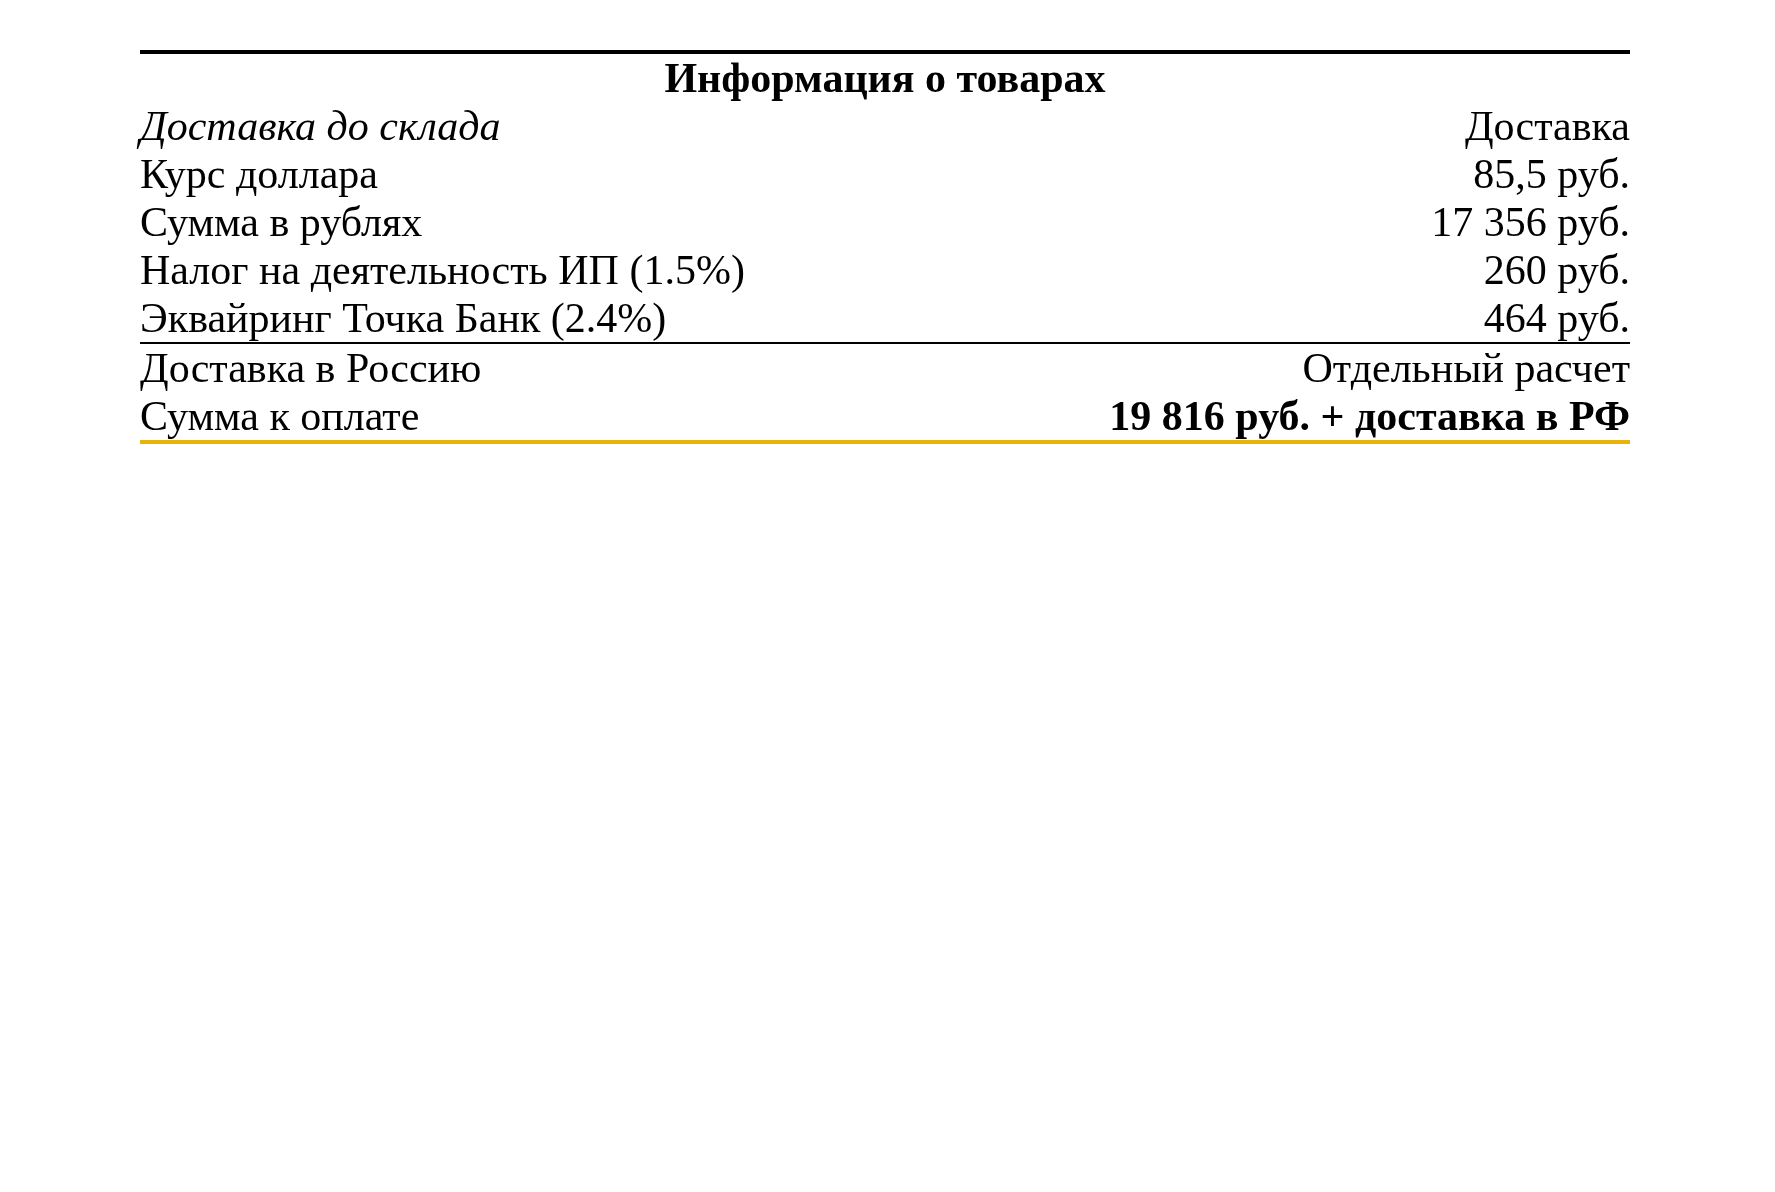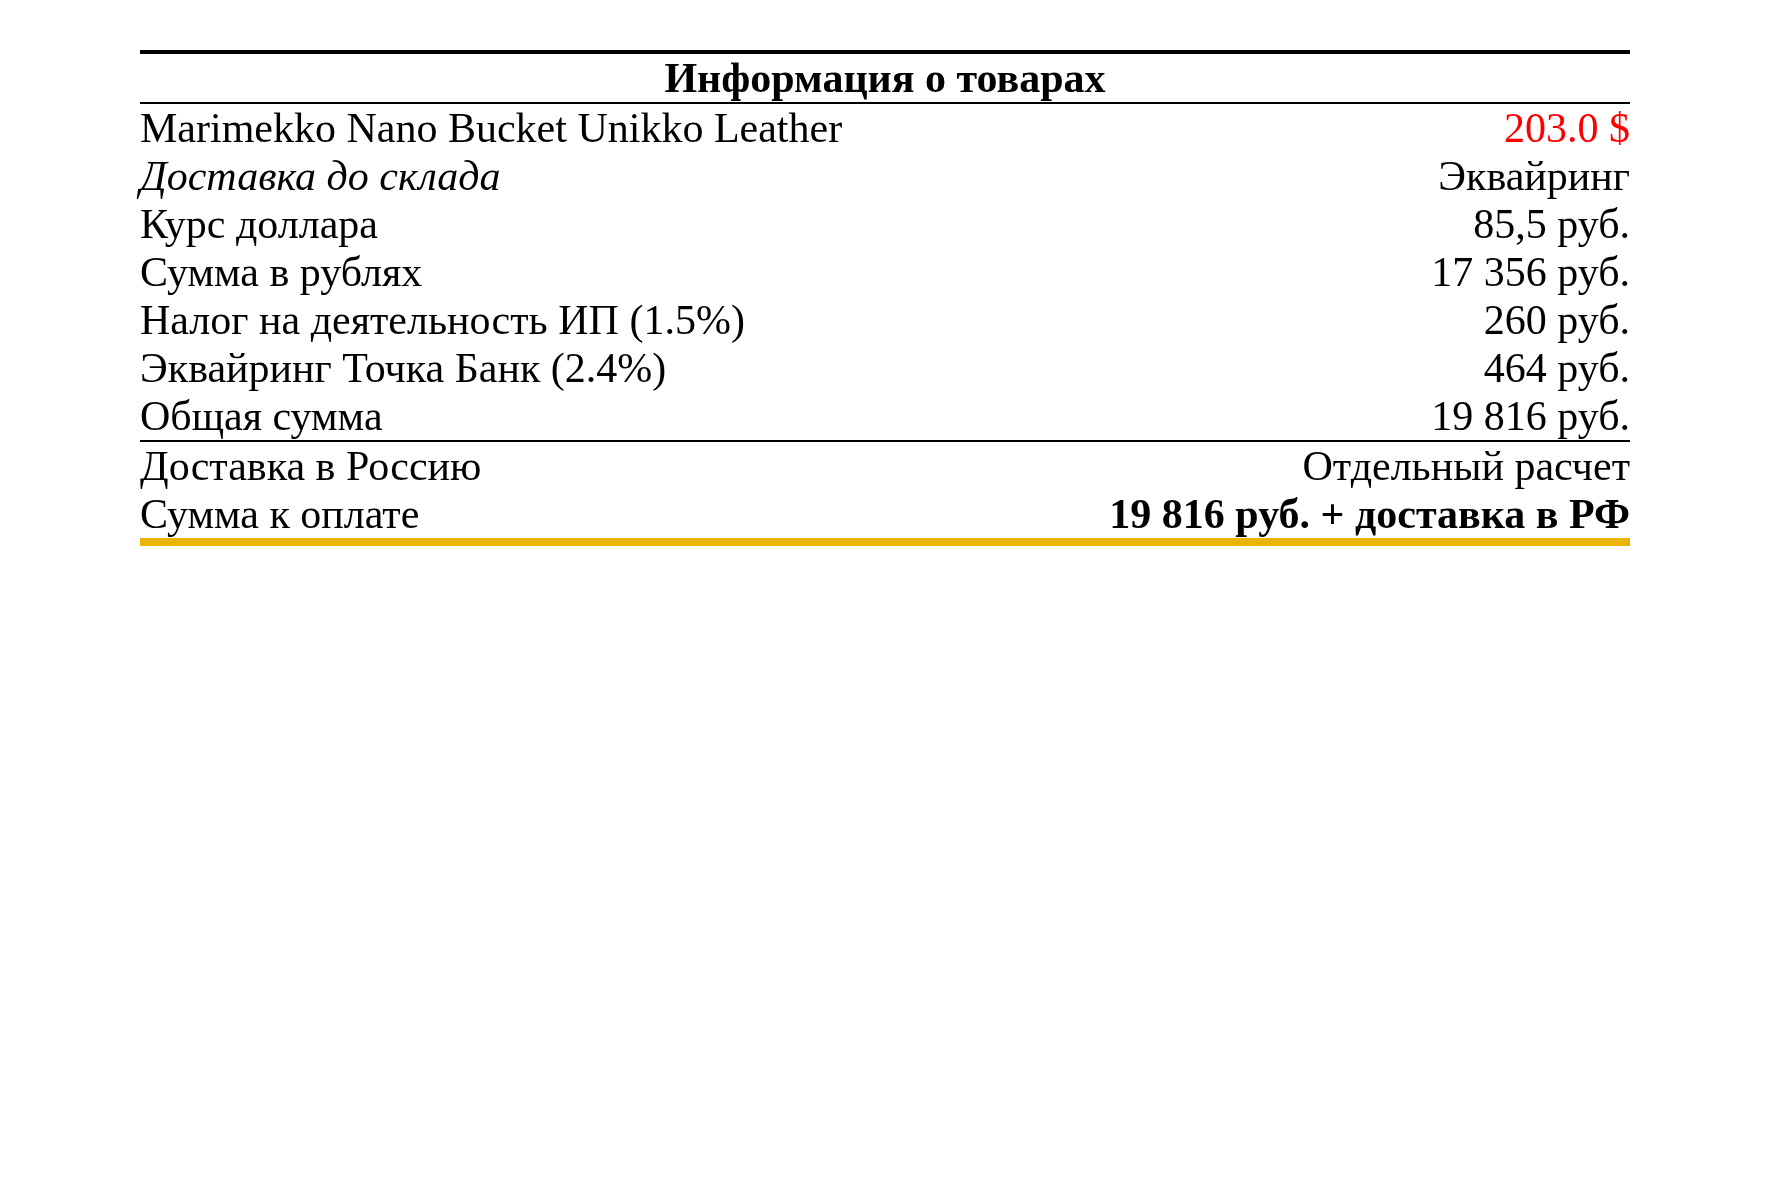--- a/index.html
+++ b/index.html
@@ -43,21 +43,21 @@
     padding: 0;
     vertical-align: baseline;
   }
   .rule-top td {
     border-top: 4px solid #000;
   }
   .rule-thin td {
     border-top: 2.5px solid #000;
   }
   .rule-bottom td {
-    border-bottom: 8px solid #eab308;
+    border-bottom: 4px solid #eab308;
   }
   .section-row td {
     text-align: center;
     font-weight: bold;
     font-size: 42px;
     padding: 12px 0 14px 0;
   }
   .cell-label {
     text-align: left;
     padding: 5px 0 5px 22px;
@@ -93,28 +93,24 @@
 
 
   <div class="table-wrap">
     <table class="order-table">
       <tbody>
 
         <tr class="section-row rule-top">
           <td colspan="2">Информация о товарах</td>
         </tr>
 
-        <tr class="rule-thin spacer-top">
-          <td class="cell-label">Marimekko Nano Bucket Unikko Leather</td>
-          <td class="cell-value red">203.0 $</td>
-        </tr>
 
         <tr class="pad-bottom">
           <td class="cell-label italic">Доставка до склада</td>
-          <td class="cell-value">Эквайринг</td>
+          <td class="cell-value">Доставка</td>
         </tr>
 
 
 
         <tr>
           <td class="cell-label">Курс доллара</td>
           <td class="cell-value">85,5 руб.</td>
         </tr>
 
         <tr class="pad-bottom">
@@ -126,24 +122,20 @@
         <tr>
           <td class="cell-label">Налог на деятельность ИП (1.5%)</td>
           <td class="cell-value">260 руб.</td>
         </tr>
 
         <tr>
           <td class="cell-label">Эквайринг Точка Банк (2.4%)</td>
           <td class="cell-value">464 руб.</td>
         </tr>
 
-        <tr class="pad-bottom">
-          <td class="cell-label">Общая сумма</td>
-          <td class="cell-value">19 816 руб.</td>
-        </tr>
 
         <tr class="rule-thin spacer-top">
           <td class="cell-label">Доставка в Россию</td>
           <td class="cell-value">Отдельный расчет</td>
         </tr>
 
         <tr class="rule-bottom pad-bottom">
           <td class="cell-label">Сумма к оплате</td>
           <td class="cell-value bold">19 816 руб. + доставка в РФ</td>
         </tr>

